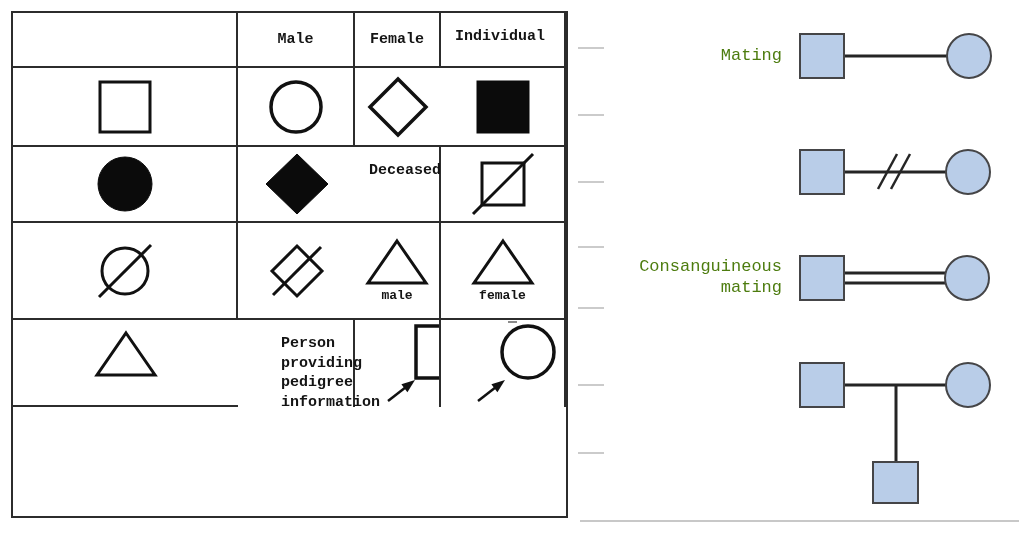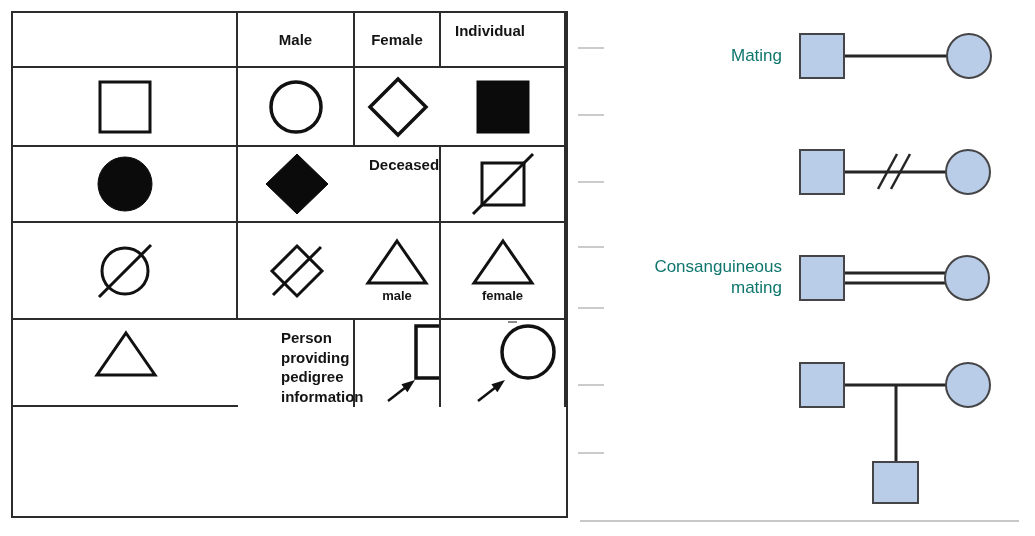--- a/index.html
+++ b/index.html
@@ -1,42 +1,42 @@
 <!DOCTYPE html>
 <html><head>
 <meta charset="utf-8">
 <style>
   html,body{margin:0;padding:0;background:#ffffff;}
   #stage{
     position:relative;width:1019px;height:536px;background:#ffffff;
-    font-family:Liberation Sans, sans-serif;color:#141414;overflow:hidden;
+    font-family:Liberation Mono, monospace;color:#141414;overflow:hidden;
   }
   
   .ptable{
     position:absolute;left:11px;top:11px;width:557px;height:507px;
     border:2px solid #2c2c2c;box-sizing:border-box;
     display:grid;
     grid-template-columns:225px 117px 86px 1fr;
     grid-template-rows:55px 79px 76px 97px 87px 1fr;
     background:#fff;
   }
   .c{border-right:2px solid #2c2c2c;border-bottom:2px solid #2c2c2c;box-sizing:border-box;
      display:flex;align-items:center;justify-content:center;}
   .lastcol{border-right:none;}
   .lastrow{border-bottom:none;margin-left:29px;}
   .labelcell{align-items:flex-start;justify-content:flex-start;
-     padding:8px 6px 0 14px;font-weight:bold;font-size:15px;line-height:1.3;
+     padding:14px 6px 0 14px;font-weight:bold;font-size:15px;line-height:1.3;
      white-space:pre-line;}
   .headcell{font-weight:bold;font-size:15px;line-height:1.2;text-align:center;white-space:pre-line;}
   .symcol{flex-direction:column;}
   .sublabel{font-weight:bold;font-size:13px;height:16px;line-height:16px;margin-top:1px;}
   .personcell{align-items:center;}
   
   .leg-label{
-    position:absolute;right:237px;text-align:right;font-size:17px;color:#0f766e;
+    position:absolute;right:237px;text-align:right;font-size:17px;color:#4d7c0f;
     line-height:1.24;white-space:pre-line;
   }
   .tick{position:absolute;left:578px;width:26px;height:2px;background:#cbcbcb;}
   .bottom-divider{position:absolute;left:580px;top:520px;width:455px;height:2px;background:#c8c8c8;}
   .artifact{position:absolute;left:508px;top:321px;width:9px;height:2px;background:#8b8b8b;}
   svg{display:block;}
   .tbl-stroke{stroke:#111;fill:none;}
   .tbl-fill{fill:#0b0b0b;stroke:#0b0b0b;}
   .blue{fill:#b9cde8;stroke:#454547;stroke-width:2;}
   .wire{stroke:#252525;stroke-width:3;fill:none;}

